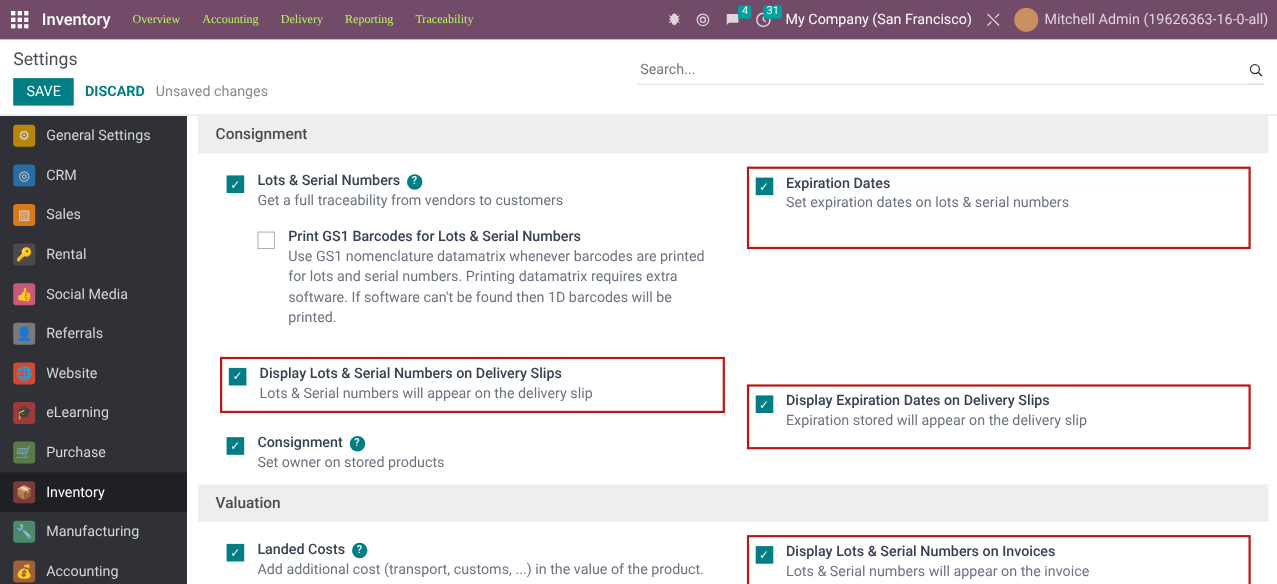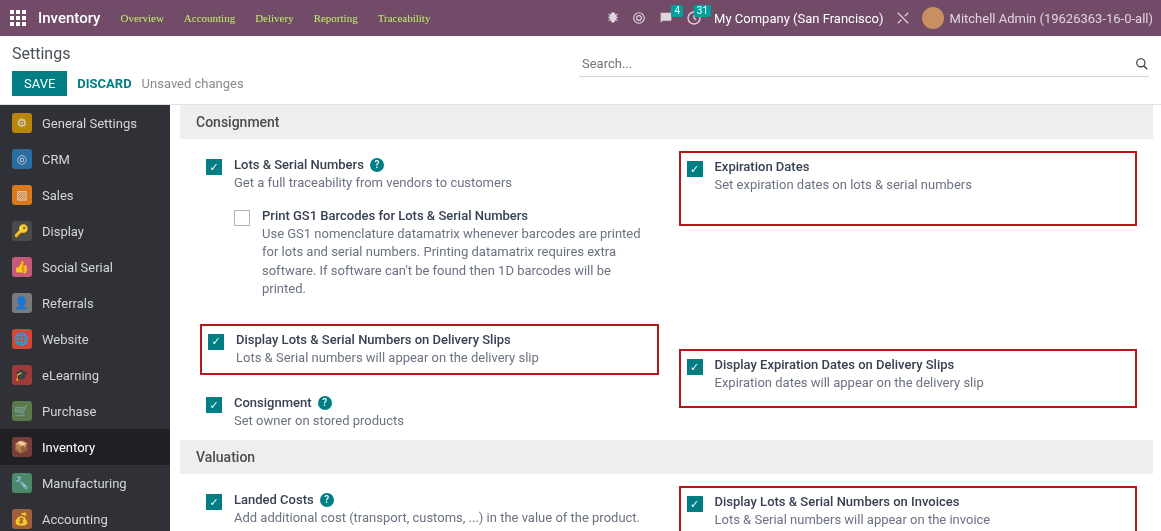--- a/index.html
+++ b/index.html
@@ -139,25 +139,25 @@
     <div class="item">
         <span class="side-icon" style="background:#2a6da1">◎</span>
         <span>CRM</span>
       </div>
     <div class="item">
         <span class="side-icon" style="background:#d87a1c">▨</span>
         <span>Sales</span>
       </div>
     <div class="item">
         <span class="side-icon" style="background:#4a4a4a">🔑</span>
-        <span>Display</span>
+        <span>Rental</span>
       </div>
     <div class="item">
         <span class="side-icon" style="background:#c75a7a">👍</span>
-        <span>Social Serial</span>
+        <span>Social Media</span>
       </div>
     <div class="item">
         <span class="side-icon" style="background:#7a7a7a">👤</span>
         <span>Referrals</span>
       </div>
     <div class="item">
         <span class="side-icon" style="background:#d14836">🌐</span>
         <span>Website</span>
       </div>
     <div class="item">
@@ -239,21 +239,21 @@
             <div class="desc">Set expiration dates on lots &amp; serial numbers</div>
           </div>
         </div>
         <div style="height:95px"></div>
         <div class="setting-row highlight" style="padding-bottom:14px">
           <div class="chk">✓</div>
           <div class="body">
             <div class="label-line">
                 <span>Display Expiration Dates on Delivery Slips</span>
               </div>
-            <div class="desc">Expiration dates will appear on the delivery slip</div>
+            <div class="desc">Expiration stored will appear on the delivery slip</div>
           </div>
         </div>
       </div>
     </div>
 
     <div class="section-head">Valuation</div>
 
     <div class="settings-grid">
       <div class="col">
         <div class="setting-row">

